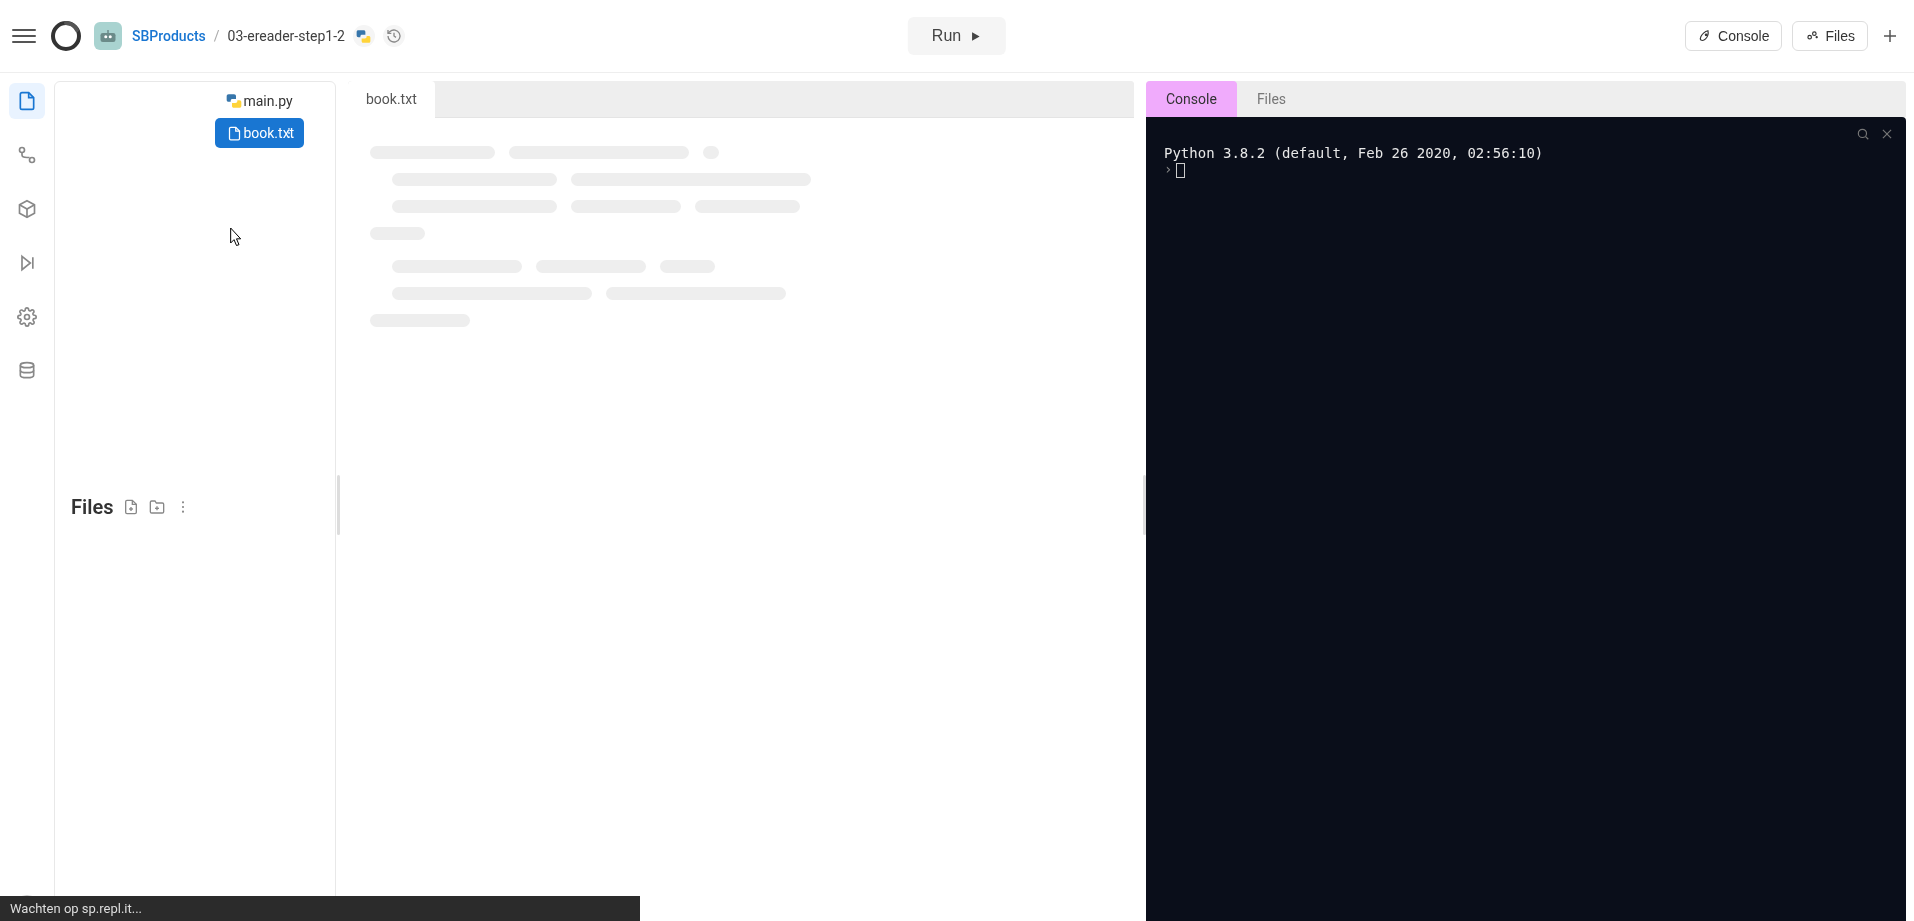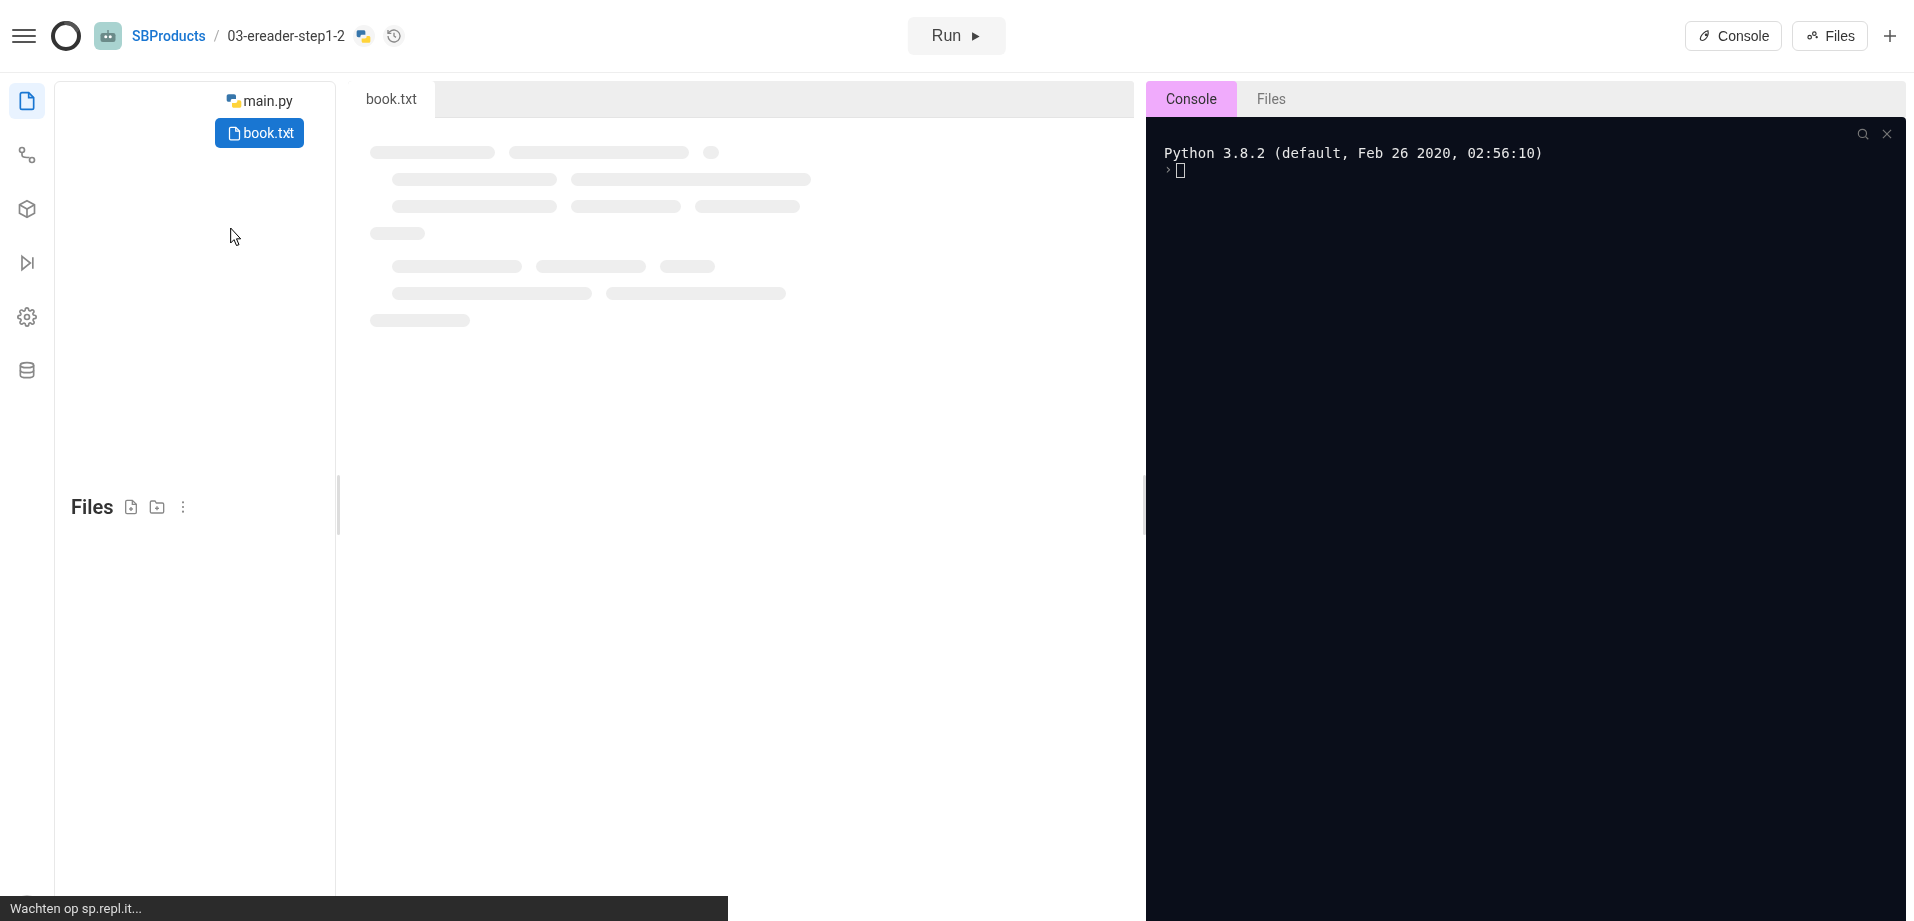--- a/index.html
+++ b/index.html
@@ -60,21 +60,21 @@
 .console-panel { width: 760px; margin: 8px 8px 8px 0; display: flex; flex-direction: column; }
 .console-tabs { display: flex; background: #eee; border-top-left-radius: 4px; border-top-right-radius: 4px; }
 .ctab { padding: 10px 20px; font-size: 14px; color: #777; cursor: pointer; }
 .ctab.active { background: #f0abfc; color: #333; border-top-left-radius: 4px; border-top-right-radius: 4px; }
 .console-body { flex: 1; background: #0a0e1a; color: #e8e8e8; font-family: "Menlo", "Consolas", monospace; font-size: 14px; padding: 28px 18px; border-radius: 0 4px 4px 4px; position: relative; white-space: pre; }
 .console-toolbar { position: absolute; top: 10px; right: 12px; display: flex; gap: 10px; color: #666; }
 .prompt-caret { color: #888; }
 .cursor-box { display: inline-block; width: 9px; height: 15px; border: 1px solid #ccc; vertical-align: middle; margin-left: 4px; }
 
 
-.status-bar { position: absolute; bottom: 0; left: 0; background: #2b2b2b; color: #ddd; font-size: 13px; padding: 5px 10px; width: 728px; }
+.status-bar { position: absolute; bottom: 0; left: 0; background: #2b2b2b; color: #ddd; font-size: 13px; padding: 5px 10px; width: 640px; }
 
 
 .fake-cursor { position: absolute; left: 224px; top: 226px; width: 20px; height: 24px; pointer-events: none; z-index: 100; }
 
 svg { display: block; }
 </style>
 </head>
 <body>
 
 <div class="header">

